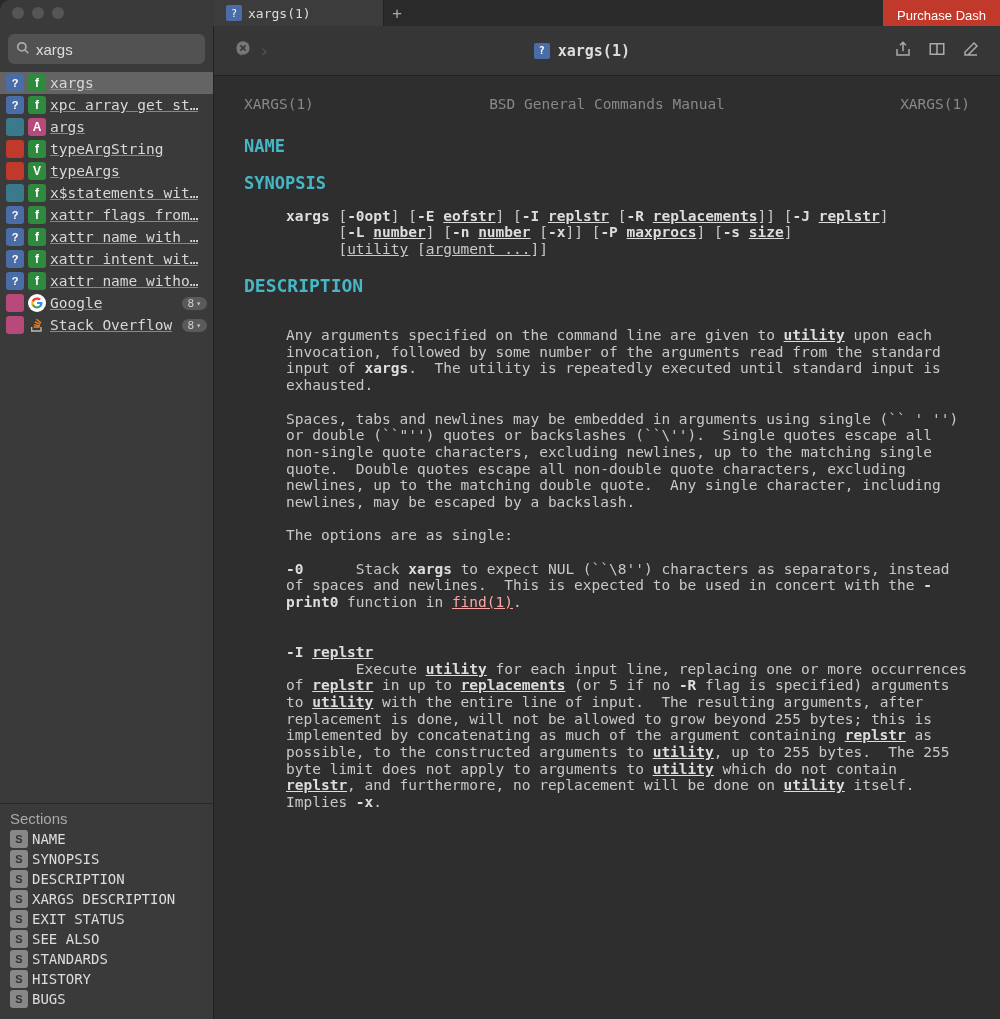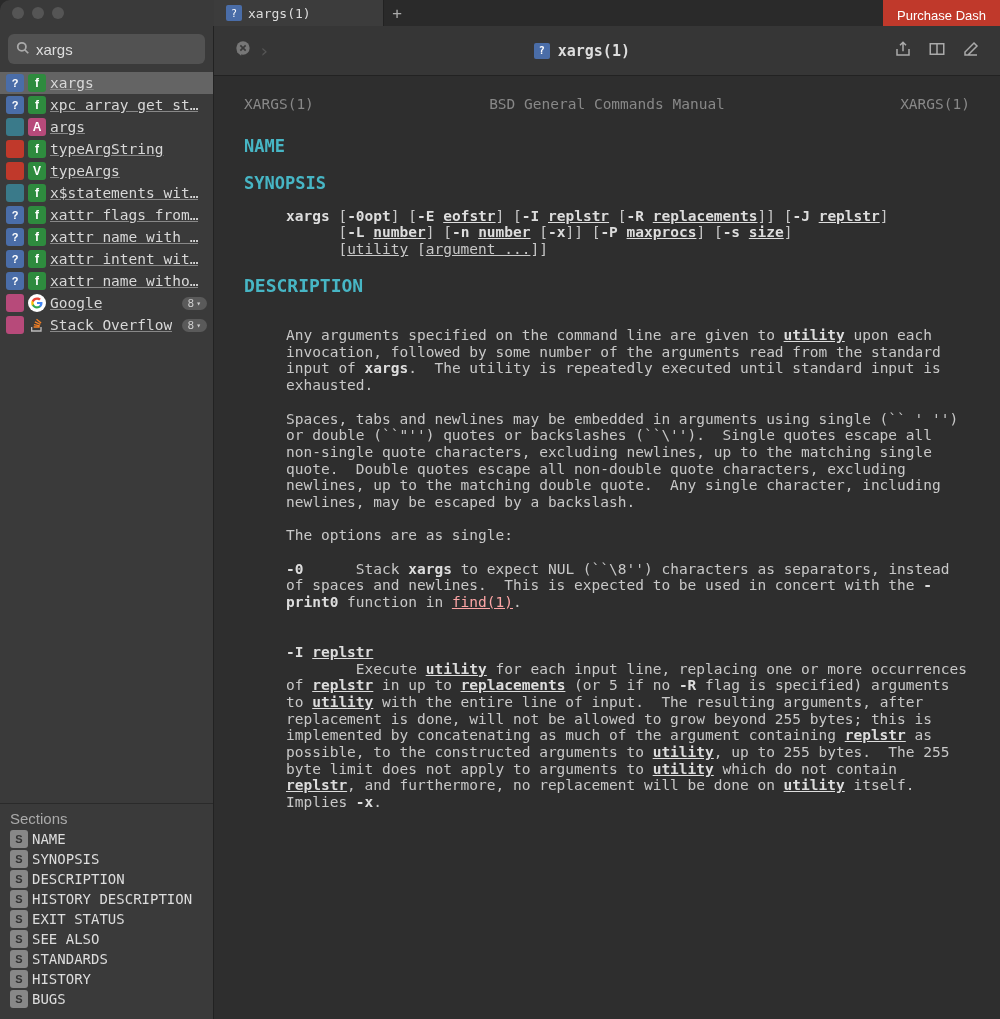--- a/index.html
+++ b/index.html
@@ -326,21 +326,21 @@
         <div class="section-row">
           <span class="section-icon">S</span>
           <span class="section-label">SYNOPSIS</span>
         </div>
         <div class="section-row">
           <span class="section-icon">S</span>
           <span class="section-label">DESCRIPTION</span>
         </div>
         <div class="section-row">
           <span class="section-icon">S</span>
-          <span class="section-label">HISTORY DESCRIPTION</span>
+          <span class="section-label">XARGS DESCRIPTION</span>
         </div>
         <div class="section-row">
           <span class="section-icon">S</span>
           <span class="section-label">EXIT STATUS</span>
         </div>
         <div class="section-row">
           <span class="section-icon">S</span>
           <span class="section-label">SEE ALSO</span>
         </div>
         <div class="section-row">

